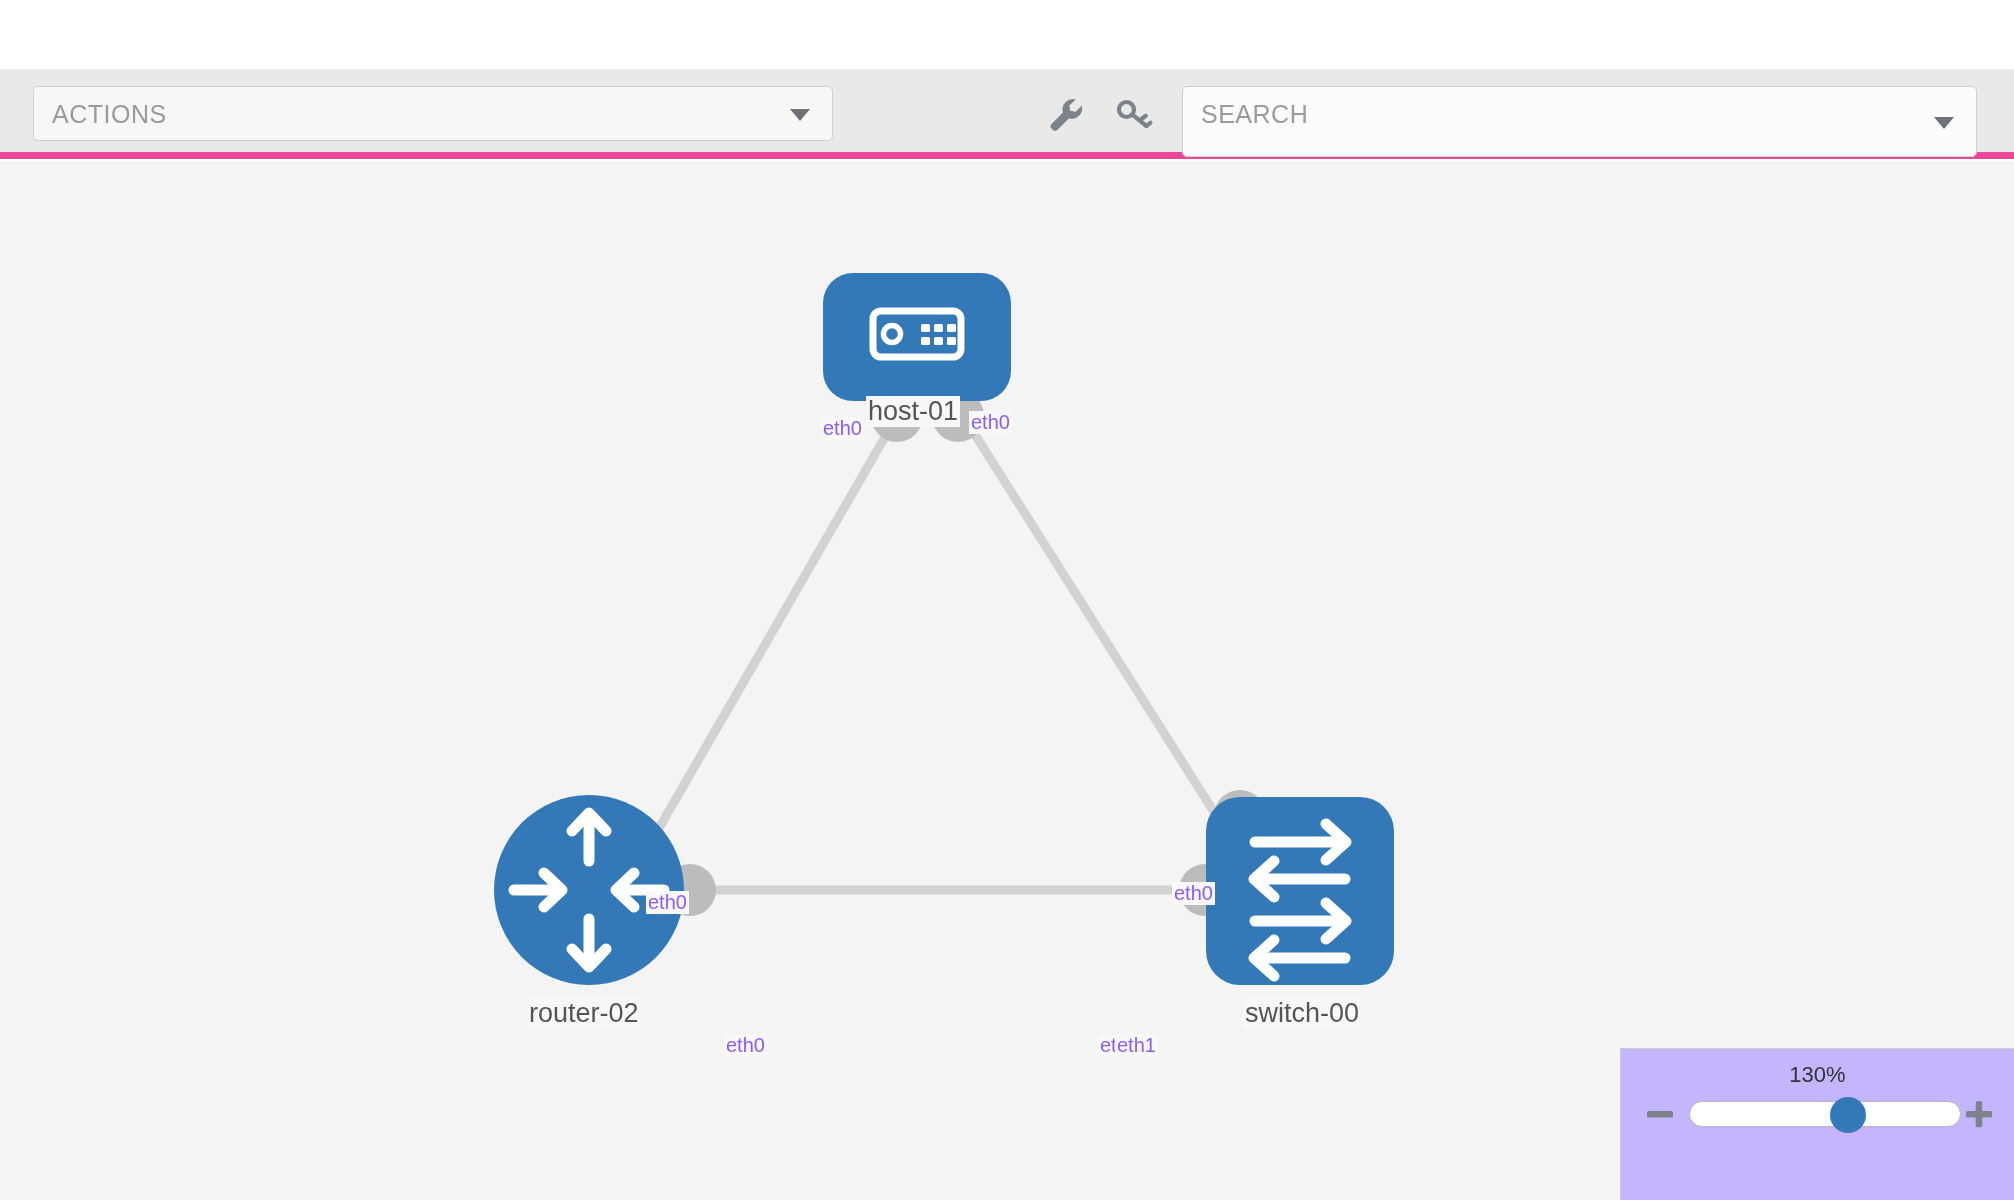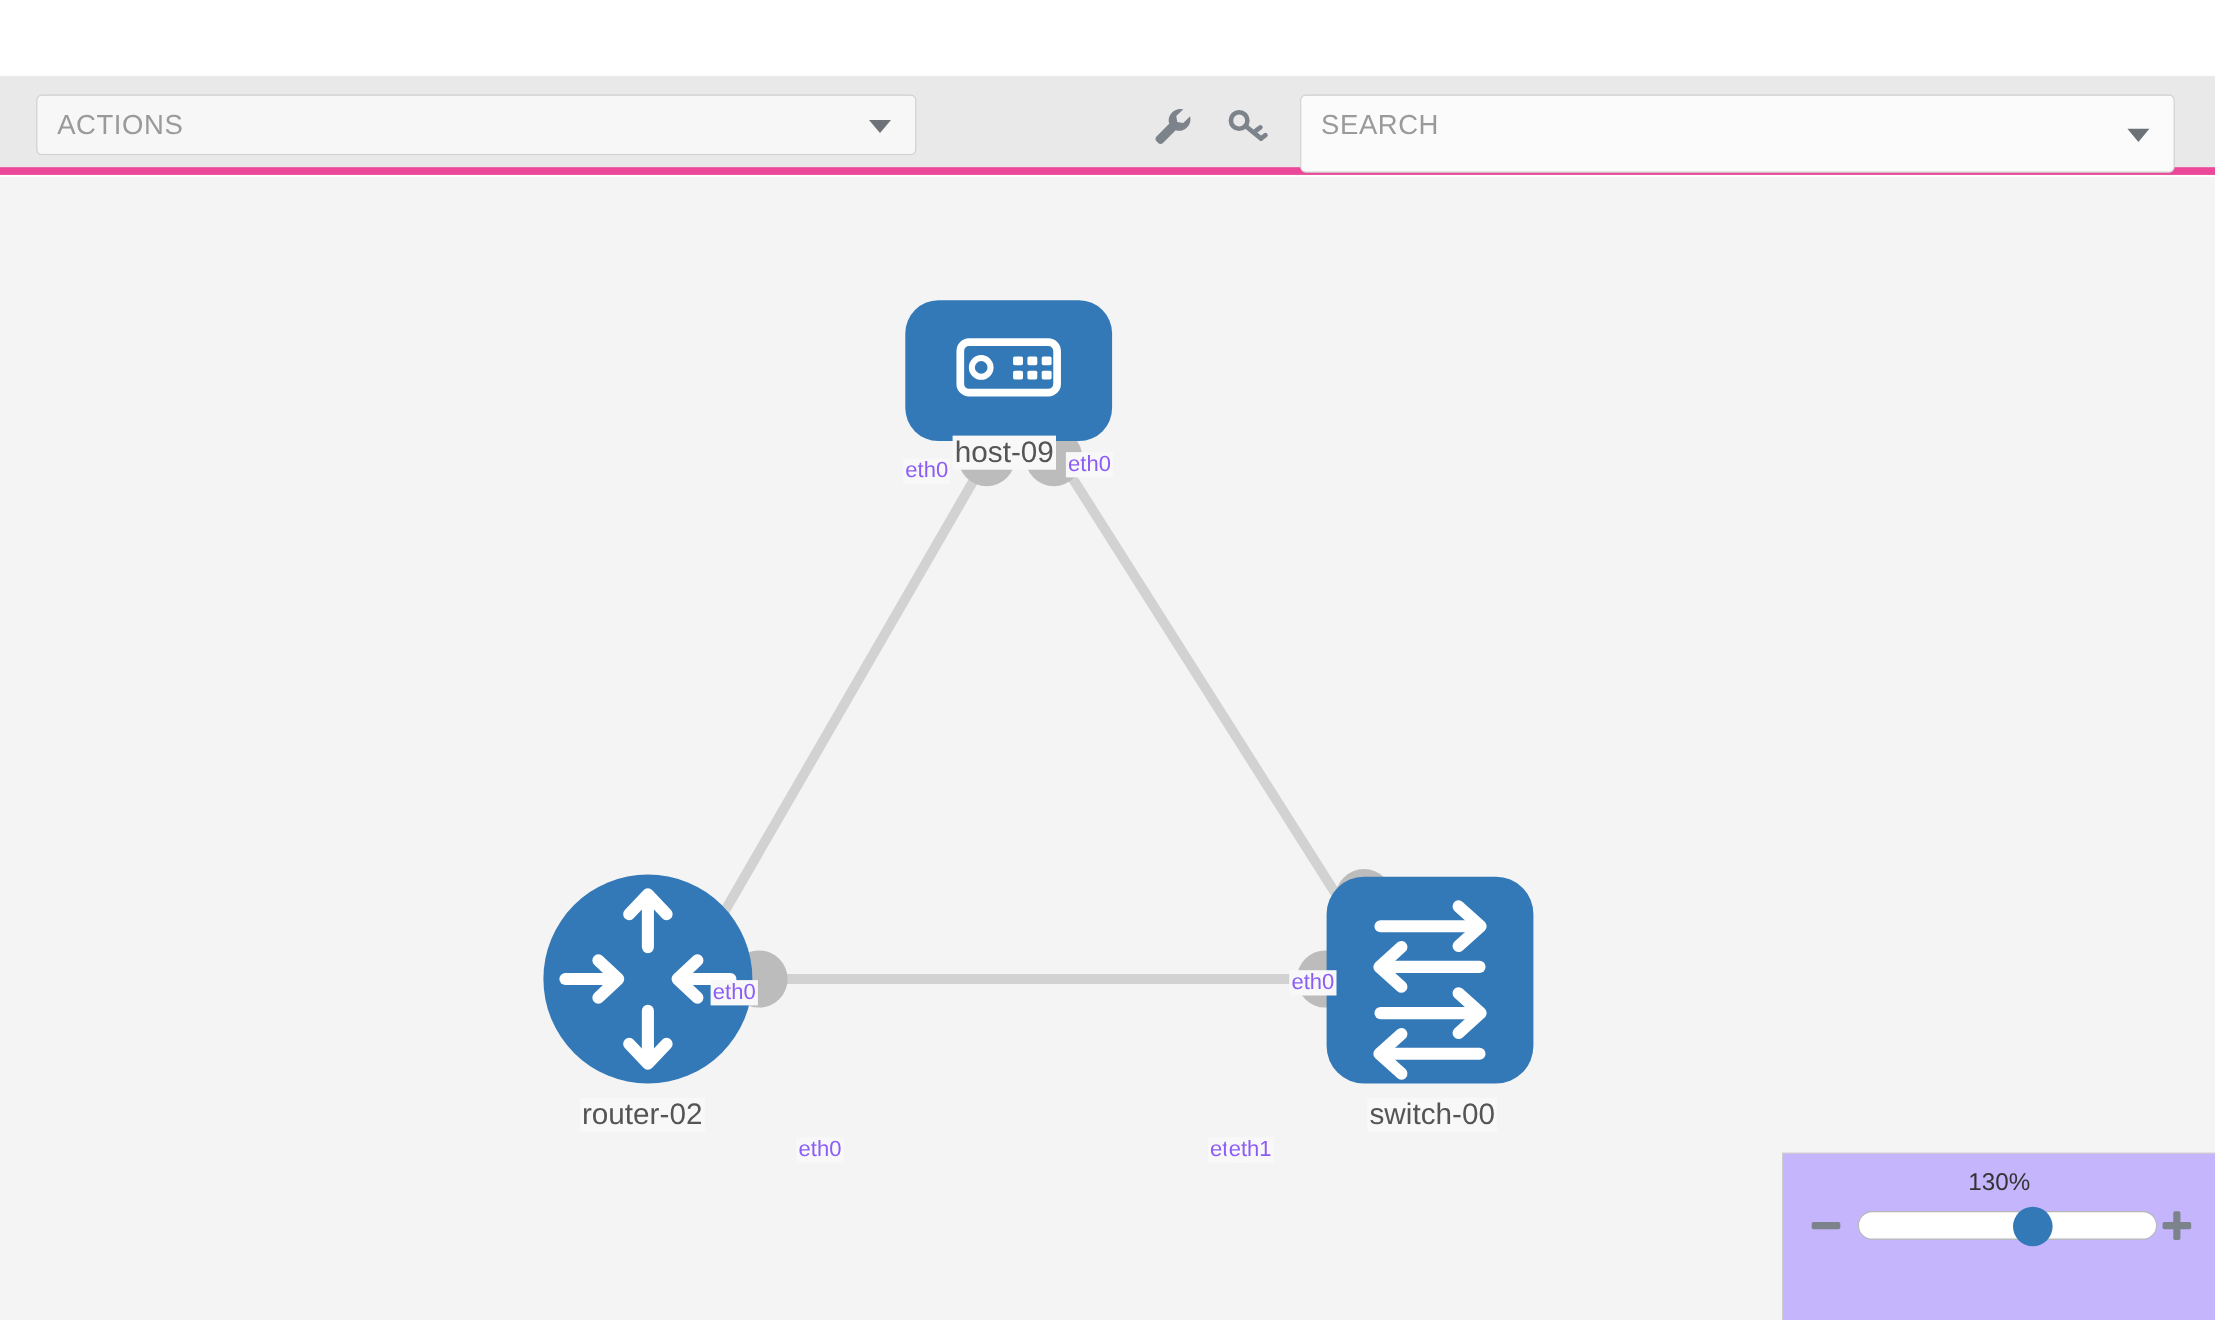--- a/index.html
+++ b/index.html
@@ -244,21 +244,21 @@
           <path d="M1255 760 L1345 760"></path>
           <path d="M1326 742 L1346 760 L1326 778"></path>
 
           <path d="M1345 797 L1255 797"></path>
           <path d="M1274 779 L1254 797 L1274 815"></path>
         </g>
       </g>
 
     </svg>
 
-    <div class="node-label" style="left:866px; top:235px;">host-09</div>
+    <div class="node-label" style="left:866px; top:235px;">host-01</div>
     <div class="node-label" style="left:527px; top:837px;">router-02</div>
     <div class="node-label" style="left:1243px; top:837px;">switch-00</div>
 
     <div class="edge-label" style="left:821px; top:256px;">eth0</div>
     <div class="edge-label" style="left:969px; top:250px;">eth0</div>
     <div class="edge-label" style="left:646px; top:730px;">eth0</div>
     <div class="edge-label" style="left:1172px; top:721px;">eth0</div>
     <div class="edge-label" style="left:724px; top:873px;">eth0</div>
     <div class="edge-label" style="left:1098px; top:873px;">eth0</div>
     <div class="edge-label" style="left:1115px; top:873px;">eth1</div>

